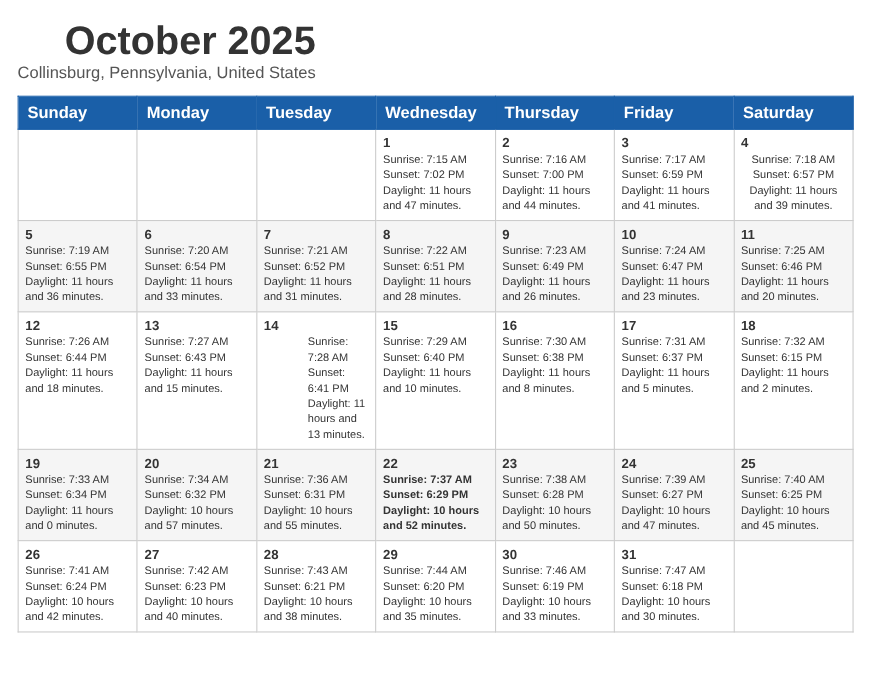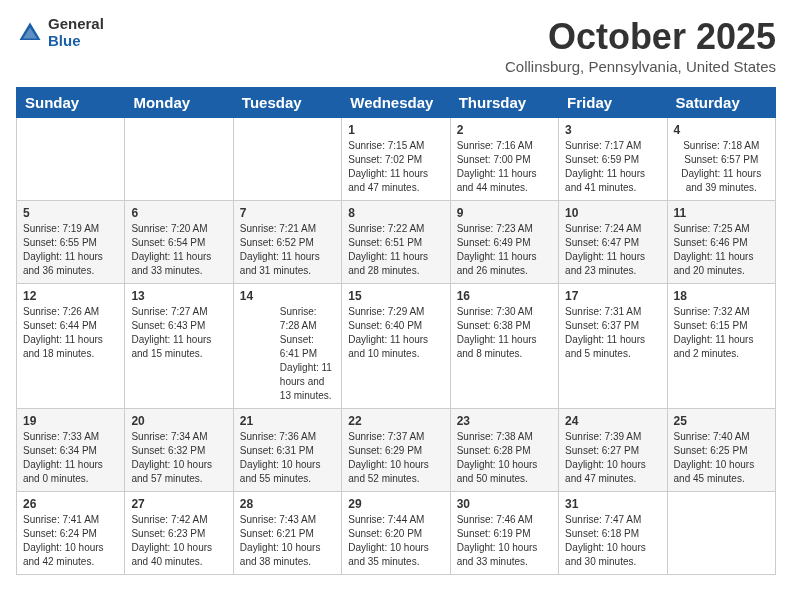--- a/index.html
+++ b/index.html
@@ -91,30 +91,20 @@
       color: #333;
     }
     .empty-cell {
       background: #fff !important;
     }
   </style>
 </head>
 <body>
 
 <div class="header">
-  <div class="logo">
-    <svg class="logo-icon" viewBox="0 0 40 40">
-      <polygon points="20,5 35,30 5,30" fill="#1a5fa8"></polygon>
-      <polygon points="20,12 30,28 10,28" fill="#fff" opacity="0.3"></polygon>
-    </svg>
-    <div class="logo-text">
-      <span class="logo-general">General</span>
-      <span class="logo-blue">Blue</span>
-    </div>
-  </div>
   <div class="title-block">
     <div class="month-title">October 2025</div>
     <div class="location-title">Collinsburg, Pennsylvania, United States</div>
   </div>
 </div>
 
 <table class="calendar">
   <thead>
     <tr>
     <th>Sunday</th>
@@ -258,21 +248,21 @@
 Daylight: 10 hours and 57 minutes.</div>
         </td>
         <td>
           <span class="day-number">21</span>
           <div class="day-info" style="white-space: pre-line;">Sunrise: 7:36 AM
 Sunset: 6:31 PM
 Daylight: 10 hours and 55 minutes.</div>
         </td>
         <td>
           <span class="day-number">22</span>
-          <div class="day-info" style="white-space: pre-line;">Sunrise: 7:37 AM
+          <div class="day-info" style="white-space: pre-line; font-weight: bold;">Sunrise: 7:37 AM
 Sunset: 6:29 PM
 Daylight: 10 hours and 52 minutes.</div>
         </td>
         <td>
           <span class="day-number">23</span>
           <div class="day-info" style="white-space: pre-line;">Sunrise: 7:38 AM
 Sunset: 6:28 PM
 Daylight: 10 hours and 50 minutes.</div>
         </td>
         <td>

